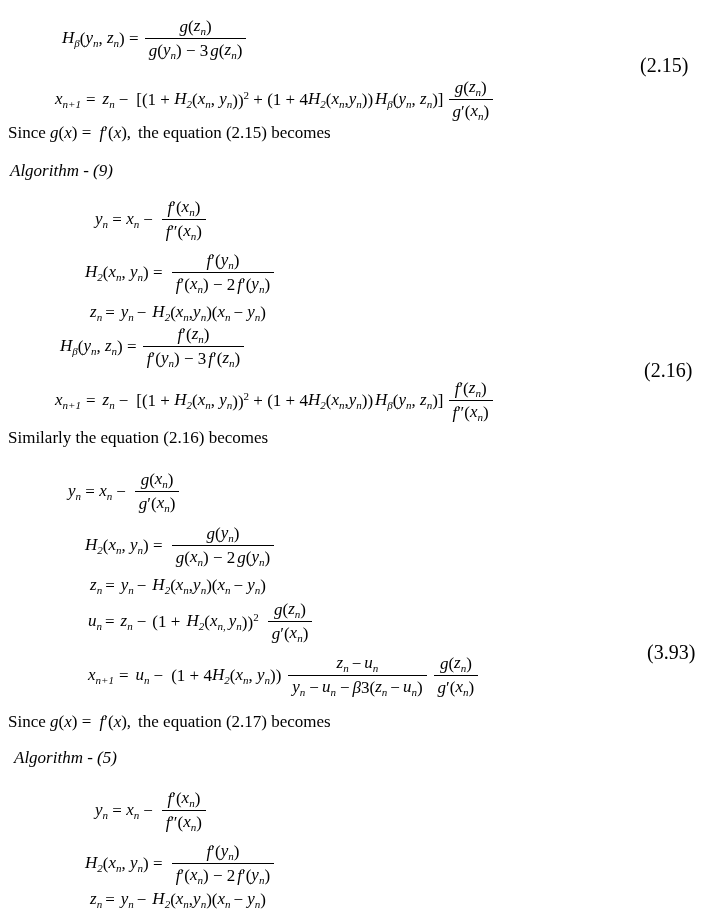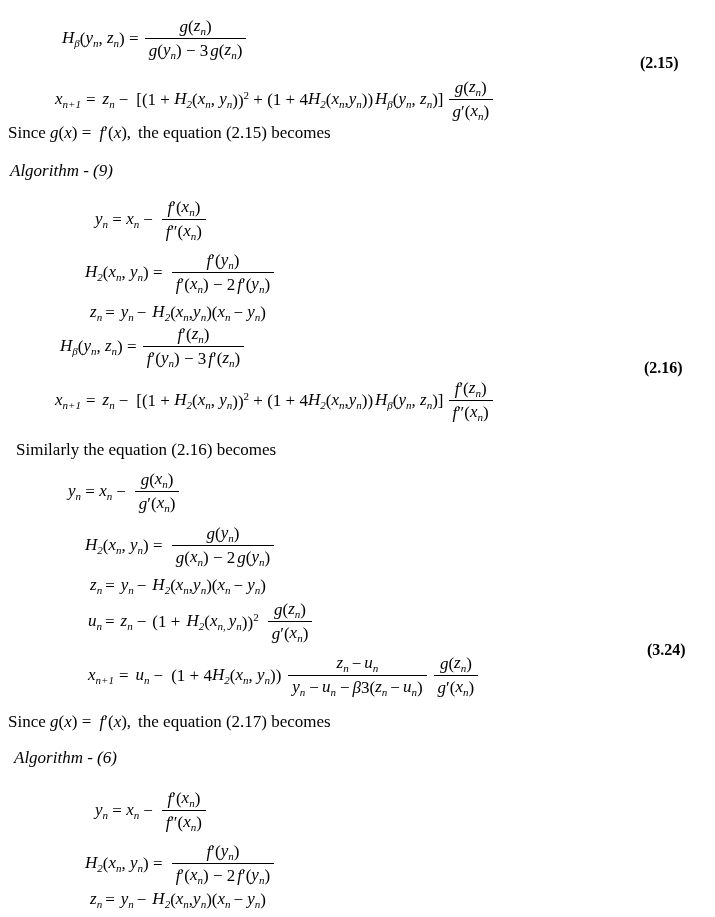--- a/index.html
+++ b/index.html
@@ -13,21 +13,21 @@
   }
   .page { position: absolute; inset: 0; border-radius: 23px; }
   .line {
     position: absolute;
     display: flex;
     align-items: center;
     font-size: 17px;
     white-space: pre;
     color: #000;
   }
-  .line.eqnum { font-size: 16px; font-weight: bold; }
+  .line.eqnum { font-size: 20px; }
   .rm { font-style: normal; }
   .it { font-style: italic; }
   .sp { display: inline-block; height: 1px; }
   .frac {
     display: inline-flex;
     flex-direction: column;
     align-items: center;
     margin: 0 2px;
     vertical-align: middle;
   }
@@ -58,26 +58,26 @@
       <div class="line eqnum" style="left: 640px; top: 54px;"><span class="rm">(2.15)</span></div>
       <div class="line" style="left: 55px; top: 76px;"><span class="it">x<sub>n+1</sub></span><span class="sp" style="width: 5px;"></span><span class="rm">=</span><span class="sp" style="width: 7px;"></span><span class="it">z<sub>n</sub></span><span class="sp" style="width: 4px;"></span><span class="rm">−</span><span class="sp" style="width: 8px;"></span><span class="rm">[(1 + </span><span class="it">H<sub>2</sub></span><span class="rm">(</span><span class="it">x<sub>n</sub></span><span class="rm">, </span><span class="it">y<sub>n</sub></span><span class="rm">))<sup>2</sup></span><span class="rm"> + (1 + 4</span><span class="it">H<sub>2</sub></span><span class="rm">(</span><span class="it">x<sub>n</sub></span><span class="rm">,</span><span class="it">y<sub>n</sub></span><span class="rm">))</span><span class="sp" style="width: 2px;"></span><span class="it">H<sub>β</sub></span><span class="rm">(</span><span class="it">y<sub>n</sub></span><span class="rm">, </span><span class="it">z<sub>n</sub></span><span class="rm">)]</span><span class="sp" style="width: 3px;"></span><span class="frac"><span class="fnum"><span class="it">g</span><span class="rm">(</span><span class="it">z<sub>n</sub></span><span class="rm">)</span></span><span class="fbar"></span><span class="fden"><span class="it">g</span><span class="rm">′(</span><span class="it">x<sub>n</sub></span><span class="rm">)</span></span></span></div>
       <div class="line" style="left: 8px; top: 123px;"><span class="rm">Since </span><span class="it">g</span><span class="rm">(</span><span class="it">x</span><span class="rm">) = </span><span class="sp" style="width: 4px;"></span><span class="it">f</span><span class="rm">′(</span><span class="it">x</span><span class="rm">),</span><span class="sp" style="width: 7px;"></span><span class="rm">the equation (2.15) becomes</span></div>
       <div class="line" style="left: 10px; top: 161px;"><span class="it">Algorithm - (9)</span></div>
       <div class="line" style="left: 95px; top: 196px;"><span class="it">y<sub>n</sub></span><span class="rm"> = </span><span class="it">x<sub>n</sub></span><span class="sp" style="width: 4px;"></span><span class="rm">−</span><span class="sp" style="width: 7px;"></span><span class="frac"><span class="fnum"><span class="it">f</span><span class="rm">′(</span><span class="it">x<sub>n</sub></span><span class="rm">)</span></span><span class="fbar"></span><span class="fden"><span class="it">f</span><span class="rm">″(</span><span class="it">x<sub>n</sub></span><span class="rm">)</span></span></span></div>
       <div class="line" style="left: 85px; top: 249px;"><span class="it">H<sub>2</sub></span><span class="rm">(</span><span class="it">x<sub>n</sub></span><span class="rm">, </span><span class="it">y<sub>n</sub></span><span class="rm">) = </span><span class="sp" style="width: 3px;"></span><span class="frac"><span class="fnum"><span class="it">f</span><span class="rm">′(</span><span class="it">y<sub>n</sub></span><span class="rm">)</span></span><span class="fbar"></span><span class="fden"><span class="it">f</span><span class="rm">′(</span><span class="it">x<sub>n</sub></span><span class="rm">) − 2</span><span class="sp" style="width: 2px;"></span><span class="it">f</span><span class="rm">′(</span><span class="it">y<sub>n</sub></span><span class="rm">)</span></span></span></div>
       <div class="line" style="left: 90px; top: 302px;"><span class="it">z<sub>n</sub></span><span class="sp" style="width: 3px;"></span><span class="rm">=</span><span class="sp" style="width: 6px;"></span><span class="it">y<sub>n</sub></span><span class="sp" style="width: 3px;"></span><span class="rm">−</span><span class="sp" style="width: 6px;"></span><span class="it">H<sub>2</sub></span><span class="rm">(</span><span class="it">x<sub>n</sub></span><span class="rm">,</span><span class="it">y<sub>n</sub></span><span class="rm">)(</span><span class="it">x<sub>n</sub></span><span class="sp" style="width: 3px;"></span><span class="rm">−</span><span class="sp" style="width: 4px;"></span><span class="it">y<sub>n</sub></span><span class="rm">)</span></div>
       <div class="line" style="left: 60px; top: 323px;"><span class="it">H<sub>β</sub></span><span class="rm">(</span><span class="it">y<sub>n</sub></span><span class="rm">, </span><span class="it">z<sub>n</sub></span><span class="rm">) = </span><span class="frac"><span class="fnum"><span class="it">f</span><span class="rm">′(</span><span class="it">z<sub>n</sub></span><span class="rm">)</span></span><span class="fbar"></span><span class="fden"><span class="it">f</span><span class="rm">′(</span><span class="it">y<sub>n</sub></span><span class="rm">) − 3</span><span class="sp" style="width: 2px;"></span><span class="it">f</span><span class="rm">′(</span><span class="it">z<sub>n</sub></span><span class="rm">)</span></span></span></div>
       <div class="line eqnum" style="left: 644px; top: 359px; justify-content: flex-end;"><span class="rm">(2.16)</span></div>
       <div class="line" style="left: 55px; top: 377px;"><span class="it">x<sub>n+1</sub></span><span class="sp" style="width: 5px;"></span><span class="rm">=</span><span class="sp" style="width: 7px;"></span><span class="it">z<sub>n</sub></span><span class="sp" style="width: 4px;"></span><span class="rm">−</span><span class="sp" style="width: 8px;"></span><span class="rm">[(1 + </span><span class="it">H<sub>2</sub></span><span class="rm">(</span><span class="it">x<sub>n</sub></span><span class="rm">, </span><span class="it">y<sub>n</sub></span><span class="rm">))<sup>2</sup></span><span class="rm"> + (1 + 4</span><span class="it">H<sub>2</sub></span><span class="rm">(</span><span class="it">x<sub>n</sub></span><span class="rm">,</span><span class="it">y<sub>n</sub></span><span class="rm">))</span><span class="sp" style="width: 2px;"></span><span class="it">H<sub>β</sub></span><span class="rm">(</span><span class="it">y<sub>n</sub></span><span class="rm">, </span><span class="it">z<sub>n</sub></span><span class="rm">)]</span><span class="sp" style="width: 3px;"></span><span class="frac"><span class="fnum"><span class="it">f</span><span class="rm">′(</span><span class="it">z<sub>n</sub></span><span class="rm">)</span></span><span class="fbar"></span><span class="fden"><span class="it">f</span><span class="rm">″(</span><span class="it">x<sub>n</sub></span><span class="rm">)</span></span></span></div>
-      <div class="line" style="left: 8px; top: 440px; margin-left: 8px;"><span class="rm">Similarly the equation (2.16) becomes</span></div>
+      <div class="line" style="left: 8px; top: 428px;"><span class="rm">Similarly the equation (2.16) becomes</span></div>
       <div class="line" style="left: 68px; top: 468px;"><span class="it">y<sub>n</sub></span><span class="rm"> = </span><span class="it">x<sub>n</sub></span><span class="sp" style="width: 4px;"></span><span class="rm">−</span><span class="sp" style="width: 7px;"></span><span class="frac"><span class="fnum"><span class="it">g</span><span class="rm">(</span><span class="it">x<sub>n</sub></span><span class="rm">)</span></span><span class="fbar"></span><span class="fden"><span class="it">g</span><span class="rm">′(</span><span class="it">x<sub>n</sub></span><span class="rm">)</span></span></span></div>
       <div class="line" style="left: 85px; top: 522px;"><span class="it">H<sub>2</sub></span><span class="rm">(</span><span class="it">x<sub>n</sub></span><span class="rm">, </span><span class="it">y<sub>n</sub></span><span class="rm">) = </span><span class="sp" style="width: 3px;"></span><span class="frac"><span class="fnum"><span class="it">g</span><span class="rm">(</span><span class="it">y<sub>n</sub></span><span class="rm">)</span></span><span class="fbar"></span><span class="fden"><span class="it">g</span><span class="rm">(</span><span class="it">x<sub>n</sub></span><span class="rm">) − 2</span><span class="sp" style="width: 2px;"></span><span class="it">g</span><span class="rm">(</span><span class="it">y<sub>n</sub></span><span class="rm">)</span></span></span></div>
       <div class="line" style="left: 90px; top: 575px;"><span class="it">z<sub>n</sub></span><span class="sp" style="width: 3px;"></span><span class="rm">=</span><span class="sp" style="width: 6px;"></span><span class="it">y<sub>n</sub></span><span class="sp" style="width: 3px;"></span><span class="rm">−</span><span class="sp" style="width: 6px;"></span><span class="it">H<sub>2</sub></span><span class="rm">(</span><span class="it">x<sub>n</sub></span><span class="rm">,</span><span class="it">y<sub>n</sub></span><span class="rm">)(</span><span class="it">x<sub>n</sub></span><span class="sp" style="width: 3px;"></span><span class="rm">−</span><span class="sp" style="width: 4px;"></span><span class="it">y<sub>n</sub></span><span class="rm">)</span></div>
       <div class="line" style="left: 88px; top: 598px;"><span class="it">u<sub>n</sub></span><span class="sp" style="width: 3px;"></span><span class="rm">=</span><span class="sp" style="width: 6px;"></span><span class="it">z<sub>n</sub></span><span class="sp" style="width: 4px;"></span><span class="rm">−</span><span class="sp" style="width: 6px;"></span><span class="rm">(1 + </span><span class="sp" style="width: 2px;"></span><span class="it">H<sub>2</sub></span><span class="rm">(</span><span class="it">x<sub>n,</sub></span><span class="sp" style="width: 3px;"></span><span class="it">y<sub>n</sub></span><span class="rm">))<sup>2</sup></span><span class="sp" style="width: 7px;"></span><span class="frac"><span class="fnum"><span class="it">g</span><span class="rm">(</span><span class="it">z<sub>n</sub></span><span class="rm">)</span></span><span class="fbar"></span><span class="fden"><span class="it">g</span><span class="rm">′(</span><span class="it">x<sub>n</sub></span><span class="rm">)</span></span></span></div>
-      <div class="line eqnum" style="left: 647px; top: 641px;"><span class="rm">(3.24)</span></div>
+      <div class="line eqnum" style="left: 647px; top: 641px;"><span class="rm">(3.93)</span></div>
       <div class="line" style="left: 88px; top: 652px;"><span class="it">x<sub>n+1</sub></span><span class="sp" style="width: 5px;"></span><span class="rm">=</span><span class="sp" style="width: 7px;"></span><span class="it">u<sub>n</sub></span><span class="sp" style="width: 4px;"></span><span class="rm">−</span><span class="sp" style="width: 8px;"></span><span class="rm">(1 + 4</span><span class="it">H<sub>2</sub></span><span class="rm">(</span><span class="it">x<sub>n</sub></span><span class="rm">, </span><span class="it">y<sub>n</sub></span><span class="rm">))</span><span class="sp" style="width: 5px;"></span><span class="frac"><span class="fnum"><span class="it">z<sub>n</sub></span><span class="sp" style="width: 3px;"></span><span class="rm">−</span><span class="sp" style="width: 3px;"></span><span class="it">u<sub>n</sub></span></span><span class="fbar"></span><span class="fden"><span class="it">y<sub>n</sub></span><span class="sp" style="width: 4px;"></span><span class="rm">−</span><span class="sp" style="width: 3px;"></span><span class="it">u<sub>n</sub></span><span class="sp" style="width: 4px;"></span><span class="rm">−</span><span class="sp" style="width: 3px;"></span><span class="it">β</span><span class="rm">3(</span><span class="it">z<sub>n</sub></span><span class="sp" style="width: 3px;"></span><span class="rm">−</span><span class="sp" style="width: 3px;"></span><span class="it">u<sub>n</sub></span><span class="rm">)</span></span></span><span class="sp" style="width: 3px;"></span><span class="frac"><span class="fnum"><span class="it">g</span><span class="rm">(</span><span class="it">z<sub>n</sub></span><span class="rm">)</span></span><span class="fbar"></span><span class="fden"><span class="it">g</span><span class="rm">′(</span><span class="it">x<sub>n</sub></span><span class="rm">)</span></span></span></div>
       <div class="line" style="left: 8px; top: 712px;"><span class="rm">Since </span><span class="it">g</span><span class="rm">(</span><span class="it">x</span><span class="rm">) = </span><span class="sp" style="width: 4px;"></span><span class="it">f</span><span class="rm">′(</span><span class="it">x</span><span class="rm">),</span><span class="sp" style="width: 7px;"></span><span class="rm">the equation (2.17) becomes</span></div>
-      <div class="line" style="left: 14px; top: 748px;"><span class="it">Algorithm - (6)</span></div>
+      <div class="line" style="left: 14px; top: 748px;"><span class="it">Algorithm - (5)</span></div>
       <div class="line" style="left: 95px; top: 787px;"><span class="it">y<sub>n</sub></span><span class="rm"> = </span><span class="it">x<sub>n</sub></span><span class="sp" style="width: 4px;"></span><span class="rm">−</span><span class="sp" style="width: 7px;"></span><span class="frac"><span class="fnum"><span class="it">f</span><span class="rm">′(</span><span class="it">x<sub>n</sub></span><span class="rm">)</span></span><span class="fbar"></span><span class="fden"><span class="it">f</span><span class="rm">″(</span><span class="it">x<sub>n</sub></span><span class="rm">)</span></span></span></div>
       <div class="line" style="left: 85px; top: 840px;"><span class="it">H<sub>2</sub></span><span class="rm">(</span><span class="it">x<sub>n</sub></span><span class="rm">, </span><span class="it">y<sub>n</sub></span><span class="rm">) = </span><span class="sp" style="width: 3px;"></span><span class="frac"><span class="fnum"><span class="it">f</span><span class="rm">′(</span><span class="it">y<sub>n</sub></span><span class="rm">)</span></span><span class="fbar"></span><span class="fden"><span class="it">f</span><span class="rm">′(</span><span class="it">x<sub>n</sub></span><span class="rm">) − 2</span><span class="sp" style="width: 2px;"></span><span class="it">f</span><span class="rm">′(</span><span class="it">y<sub>n</sub></span><span class="rm">)</span></span></span></div>
       <div class="line" style="left: 90px; top: 889px;"><span class="it">z<sub>n</sub></span><span class="sp" style="width: 3px;"></span><span class="rm">=</span><span class="sp" style="width: 6px;"></span><span class="it">y<sub>n</sub></span><span class="sp" style="width: 3px;"></span><span class="rm">−</span><span class="sp" style="width: 6px;"></span><span class="it">H<sub>2</sub></span><span class="rm">(</span><span class="it">x<sub>n</sub></span><span class="rm">,</span><span class="it">y<sub>n</sub></span><span class="rm">)(</span><span class="it">x<sub>n</sub></span><span class="sp" style="width: 3px;"></span><span class="rm">−</span><span class="sp" style="width: 4px;"></span><span class="it">y<sub>n</sub></span><span class="rm">)</span></div>
     </div>
 </div>
 
 </body></html>

